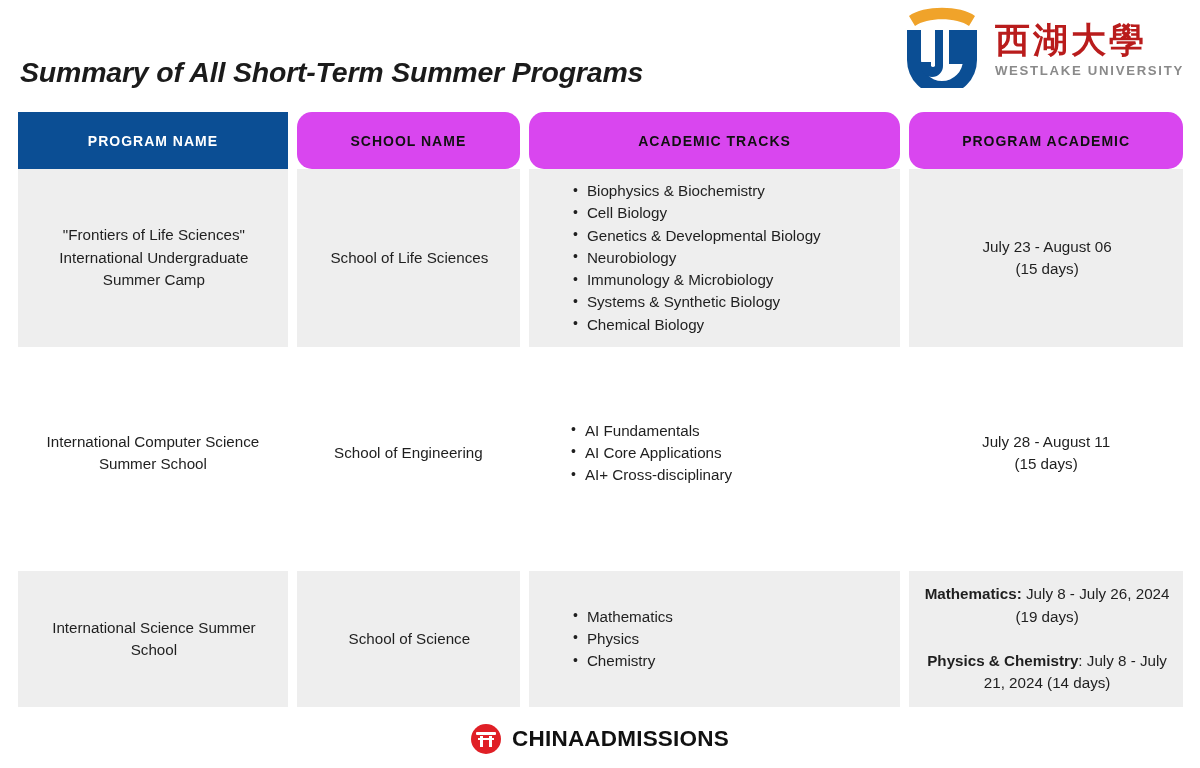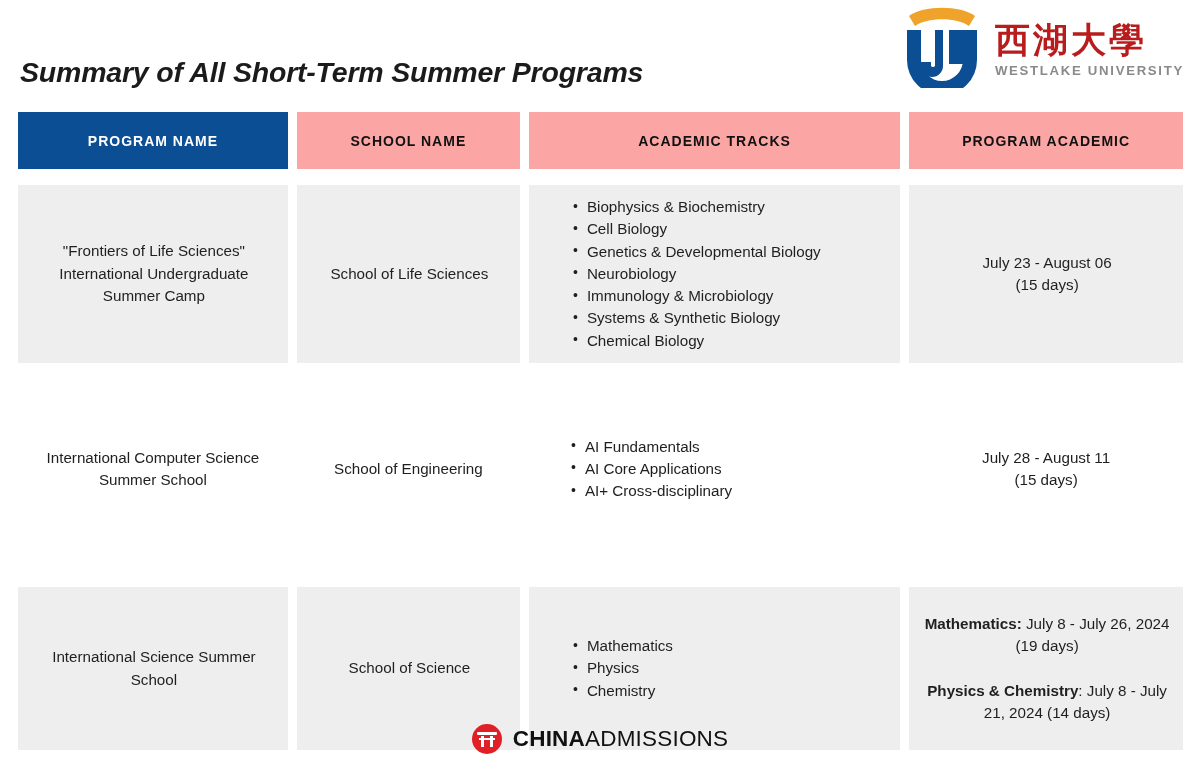--- a/index.html
+++ b/index.html
@@ -74,21 +74,21 @@
     position: absolute;
     left: 18px;
     top: 112px;
     width: 1165px;
   }
   .row {
     display: flex;
     gap: 9px;
     align-items: stretch;
   }
-  .head-row { margin-bottom: 16px; }
+  .head-row { margin-bottom: 0; }
 
   .cell {
     box-sizing: border-box;
     display: flex;
     align-items: center;
     justify-content: center;
     padding: 10px 12px;
   }
   .c1 { width: 271px; }
   .c2 { width: 224px; }
@@ -100,27 +100,28 @@
     font-size: 14px;
     font-weight: bold;
     letter-spacing: 1px;
     text-align: center;
   }
   .head-blue {
     background: #0b4e94;
     color: #ffffff;
   }
   .head-orange {
-    background: #fca5a5;
+    background: #d946ef;
     color: #111111;
+    border-radius: 15px;
   }
 
   .body-row-1 .cell { height: 178px; }
   .body-row-2 .cell { height: 118px; }
-  .body-row-3 .cell { height: 163px; }
+  .body-row-3 .cell { height: 136px; }
 
   .row-spacer-1 { height: 47px; }
   .row-spacer-2 { height: 59px; }
 
   .shaded { background: #eeeeee; padding-left: 14px; }
   .plain   { background: transparent; }
 
   .cell-text {
     font-size: 15.2px;
     line-height: 1.47;
@@ -213,21 +214,21 @@
   }
   .ca-mark .torii-leg-l { left: 9px; }
   .ca-mark .torii-leg-r { left: 17.8px; }
   .ca-word {
     font-size: 22.5px;
     letter-spacing: 0.2px;
     color: #111111;
     white-space: nowrap;
   }
   .ca-word .bold { font-weight: bold; text-align: center; }
-  .ca-word .light { font-weight: 400; }
+  .ca-word .light { font-weight: 700; }
 </style>
 </head>
 <body>
 
 <div class="page-header">
   <div class="page-title">Summary of All Short-Term Summer Programs</div>
 
   <div class="uni-logo">
     <div class="uni-mark">
       <svg width="86" height="84" viewBox="0 0 86 84" xmlns="http://www.w3.org/2000/svg">

